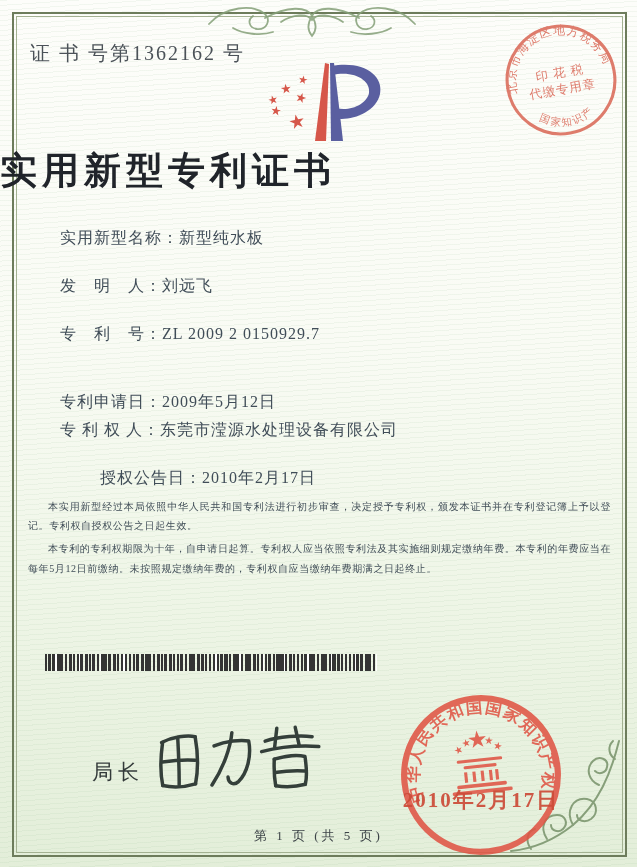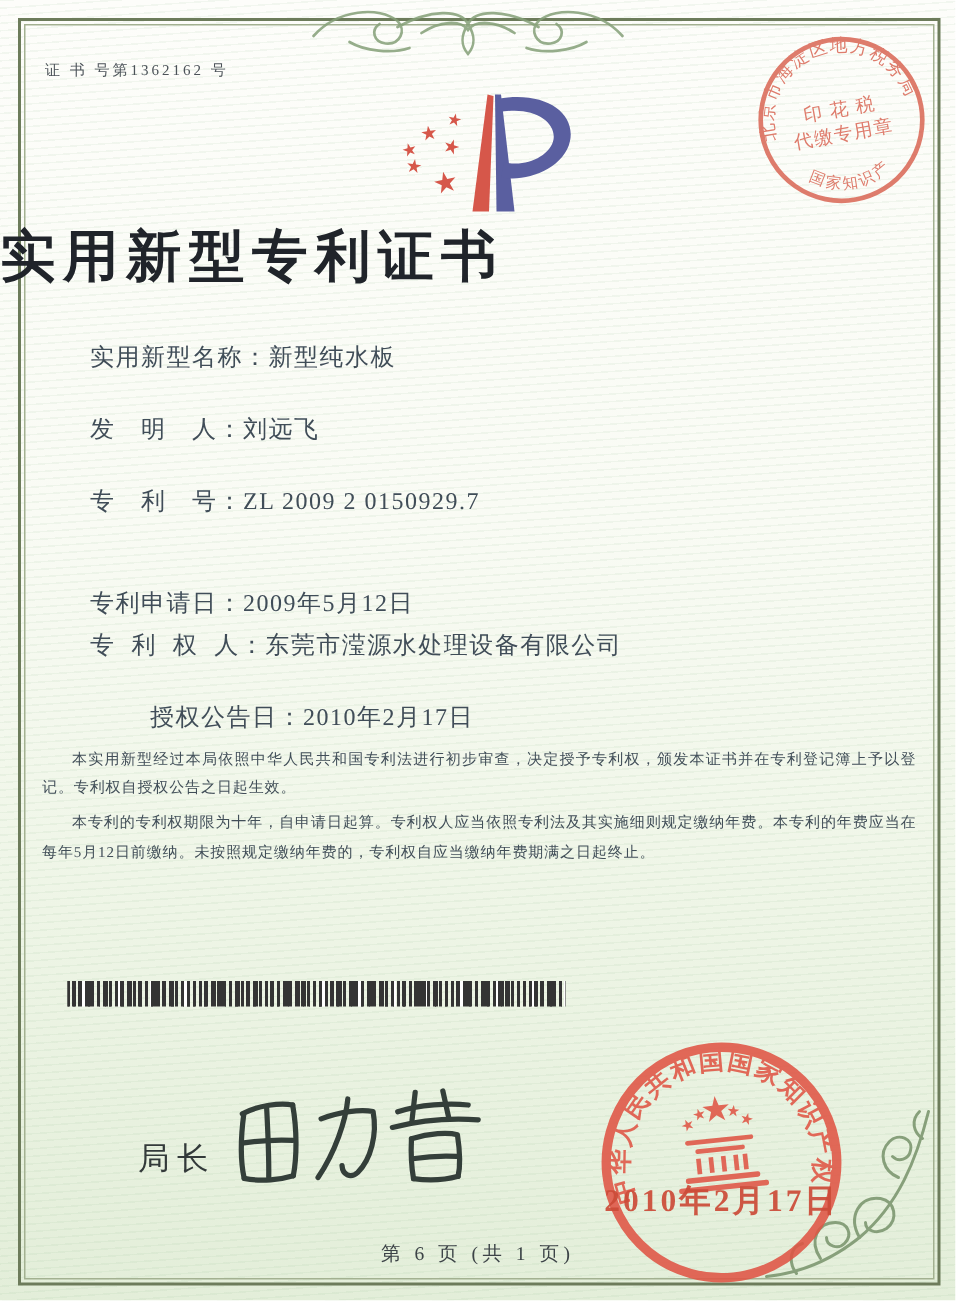--- a/index.html
+++ b/index.html
@@ -14,41 +14,41 @@
     background:
       repeating-linear-gradient(176deg, rgba(142,186,142,0.10) 0 1px, rgba(255,255,255,0) 1px 5px),
       linear-gradient(180deg,#fdfdfa 0%,#f9fbf4 40%,#eef5e6 70%,#e3eed9 100%);
   }
   
   .frame-outer{position:absolute;inset:12px 10px 10px 12px;border:2px solid #6d7c5b;pointer-events:none;}
   .frame-inner{position:absolute;inset:16px 14px 14px 16px;border:1px solid #a3b191;pointer-events:none;}
 
   .cert-no{
     position:absolute;left:30px;top:40px;
-    font-size:10px;letter-spacing:2px;color:#4b5258;
+    font-size:20px;letter-spacing:2px;color:#4b5258;
   }
 
   
   .tax-stamp{position:absolute;left:503px;top:22px;width:116px;height:116px;opacity:.82;transform:rotate(-10deg);}
 
   
   .logo{position:absolute;left:243px;top:57px;width:178px;height:92px;}
 
   .title{
     position:absolute;left:0;right:0;top:146px;text-align:left;
     font-size:37px;font-weight:700;letter-spacing:5px;color:#20242a;
   }
 
   .fields{position:absolute;left:60px;right:36px;top:228px;font-size:16px;color:#404d58;letter-spacing:1px;}
   .fields .row{position:absolute;left:0;white-space:nowrap;}
   .fields .row:nth-of-type(1){top:0;font-family:Liberation Mono, monospace;}
   .fields .row:nth-of-type(2){top:48px;}
   .fields .row:nth-of-type(3){top:96px;}
   .fields .row:nth-of-type(4){top:144px;margin-top:20px;}
-  .fields .row:nth-of-type(5){top:192px;font-family:Liberation Mono, monospace;}
+  .fields .row:nth-of-type(5){top:192px;}
   .fields .row:nth-of-type(6){top:240px;margin-left:40px;}
 
   .body-text{
     position:absolute;left:28px;right:26px;top:497px;
     font-size:10px;line-height:1.92;letter-spacing:.6px;color:#414e58;
     text-align:justify;
   }
   .body-text p{margin:0 0 4px 0;text-indent:2em;}
 
   .barcode{
@@ -222,15 +222,15 @@
       <rect x="70" y="74" width="3" height="10"></rect>
       <rect x="78" y="74" width="3" height="10"></rect>
       <rect x="86" y="74" width="3" height="10"></rect>
       <rect x="92" y="74" width="3" height="10"></rect>
       <rect x="54" y="86" width="48" height="3.5" rx="1.5"></rect>
       <rect x="49" y="92" width="58" height="3.5" rx="1.5"></rect>
     </g>
   </svg>
   <div class="seal-date">2010年2月17日</div>
 
-  <div class="footer">第 6 页 (共 1 页)</div>
+  <div class="footer">第 1 页 (共 5 页)</div>
 
 </div>
 
 </body></html>

